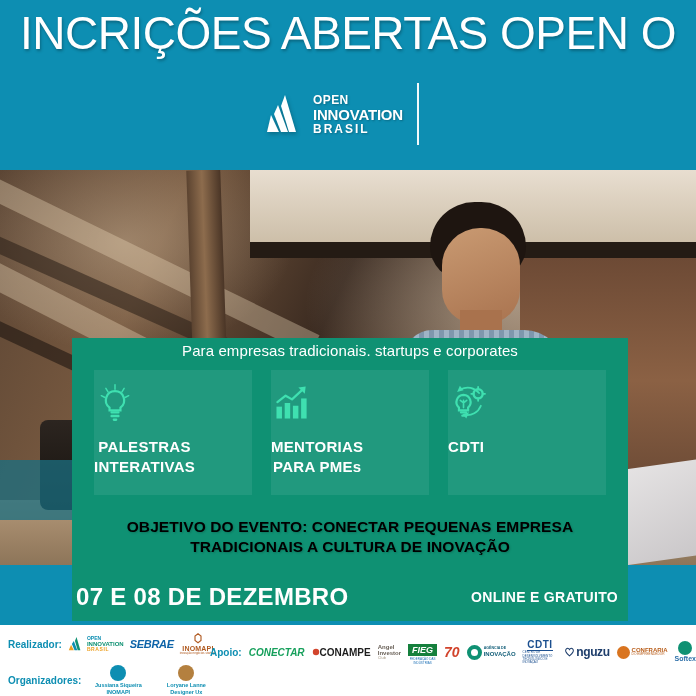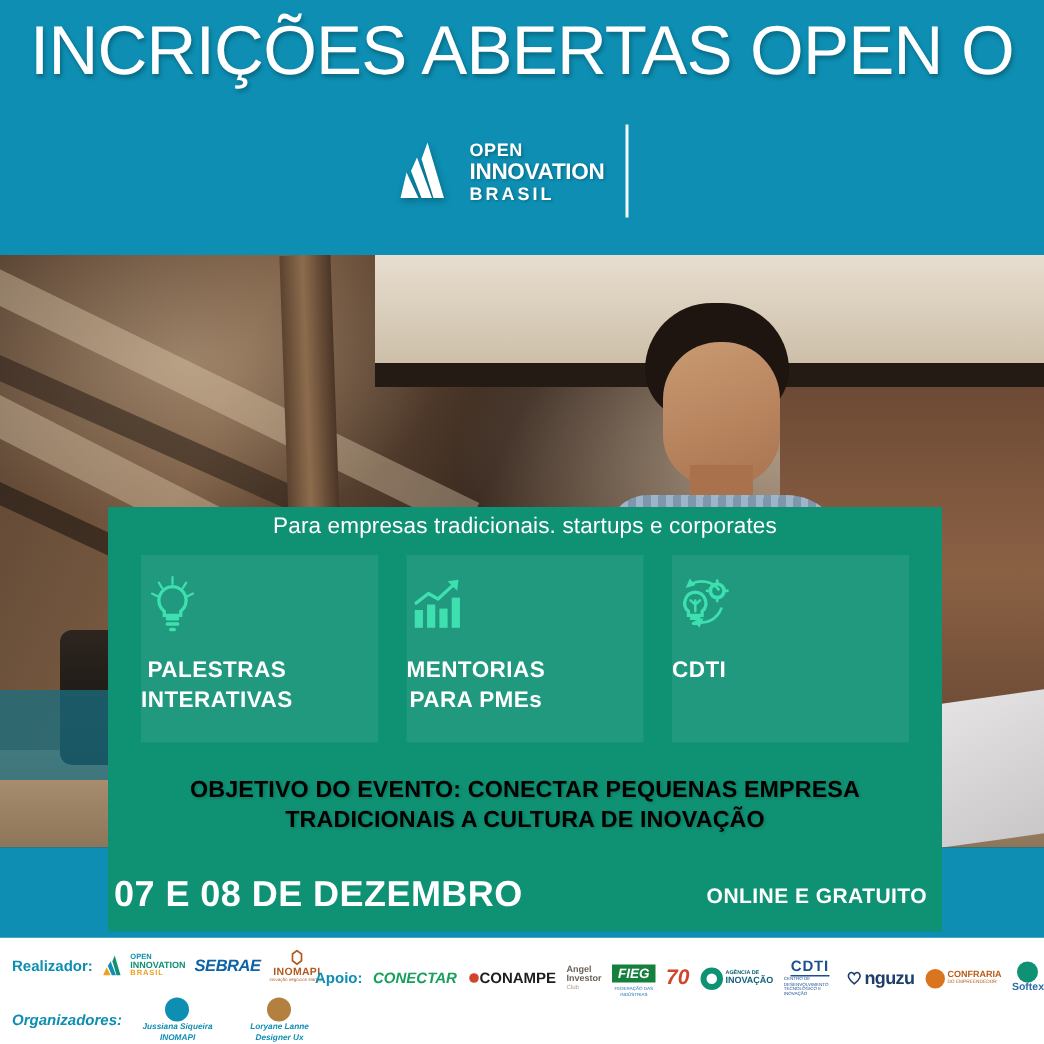--- a/index.html
+++ b/index.html
@@ -172,21 +172,21 @@
     background:#0d8eb2; z-index:2;
   }
 
   
   .footer {
     position:absolute; left:0; top:625px; width:696px; height:71px;
     background:#ffffff;
   }
   .f-label { color:#0d8eb2; font-weight:bold; font-size:10px; }
   .f-row1 { position:absolute; left:8px; top:8px; display:flex; align-items:center; gap:6px;}
-  .f-row2 { position:absolute; left:8px; top:40px; display:flex; align-items:center; gap:6px;font-style:italic;}
+  .f-row2 { position:absolute; left:8px; top:40px; display:flex; align-items:center; gap:6px;}
   .apoio-block { position:absolute; left:210px; top:14px; display:flex; align-items:center; gap:7px; }
 
   .mini-logo { display:flex; align-items:center; }
   .oib-small { display:flex; align-items:center; gap:2px; }
   .oib-words-s { display:flex; flex-direction:column; line-height:1; }
   .oib-words-s .a { font-size:5px; font-weight:bold; color:#0d8eb2; }
   .oib-words-s .b { font-size:6px; font-weight:bold; color:#0f9173; }
   .oib-words-s .c { font-size:5px; font-weight:bold; color:#eda022; letter-spacing:.6px;}
 
   .sebrae { font-size:11px; font-weight:bold; font-style:italic; color:#0d63a8; letter-spacing:-0.3px; }

